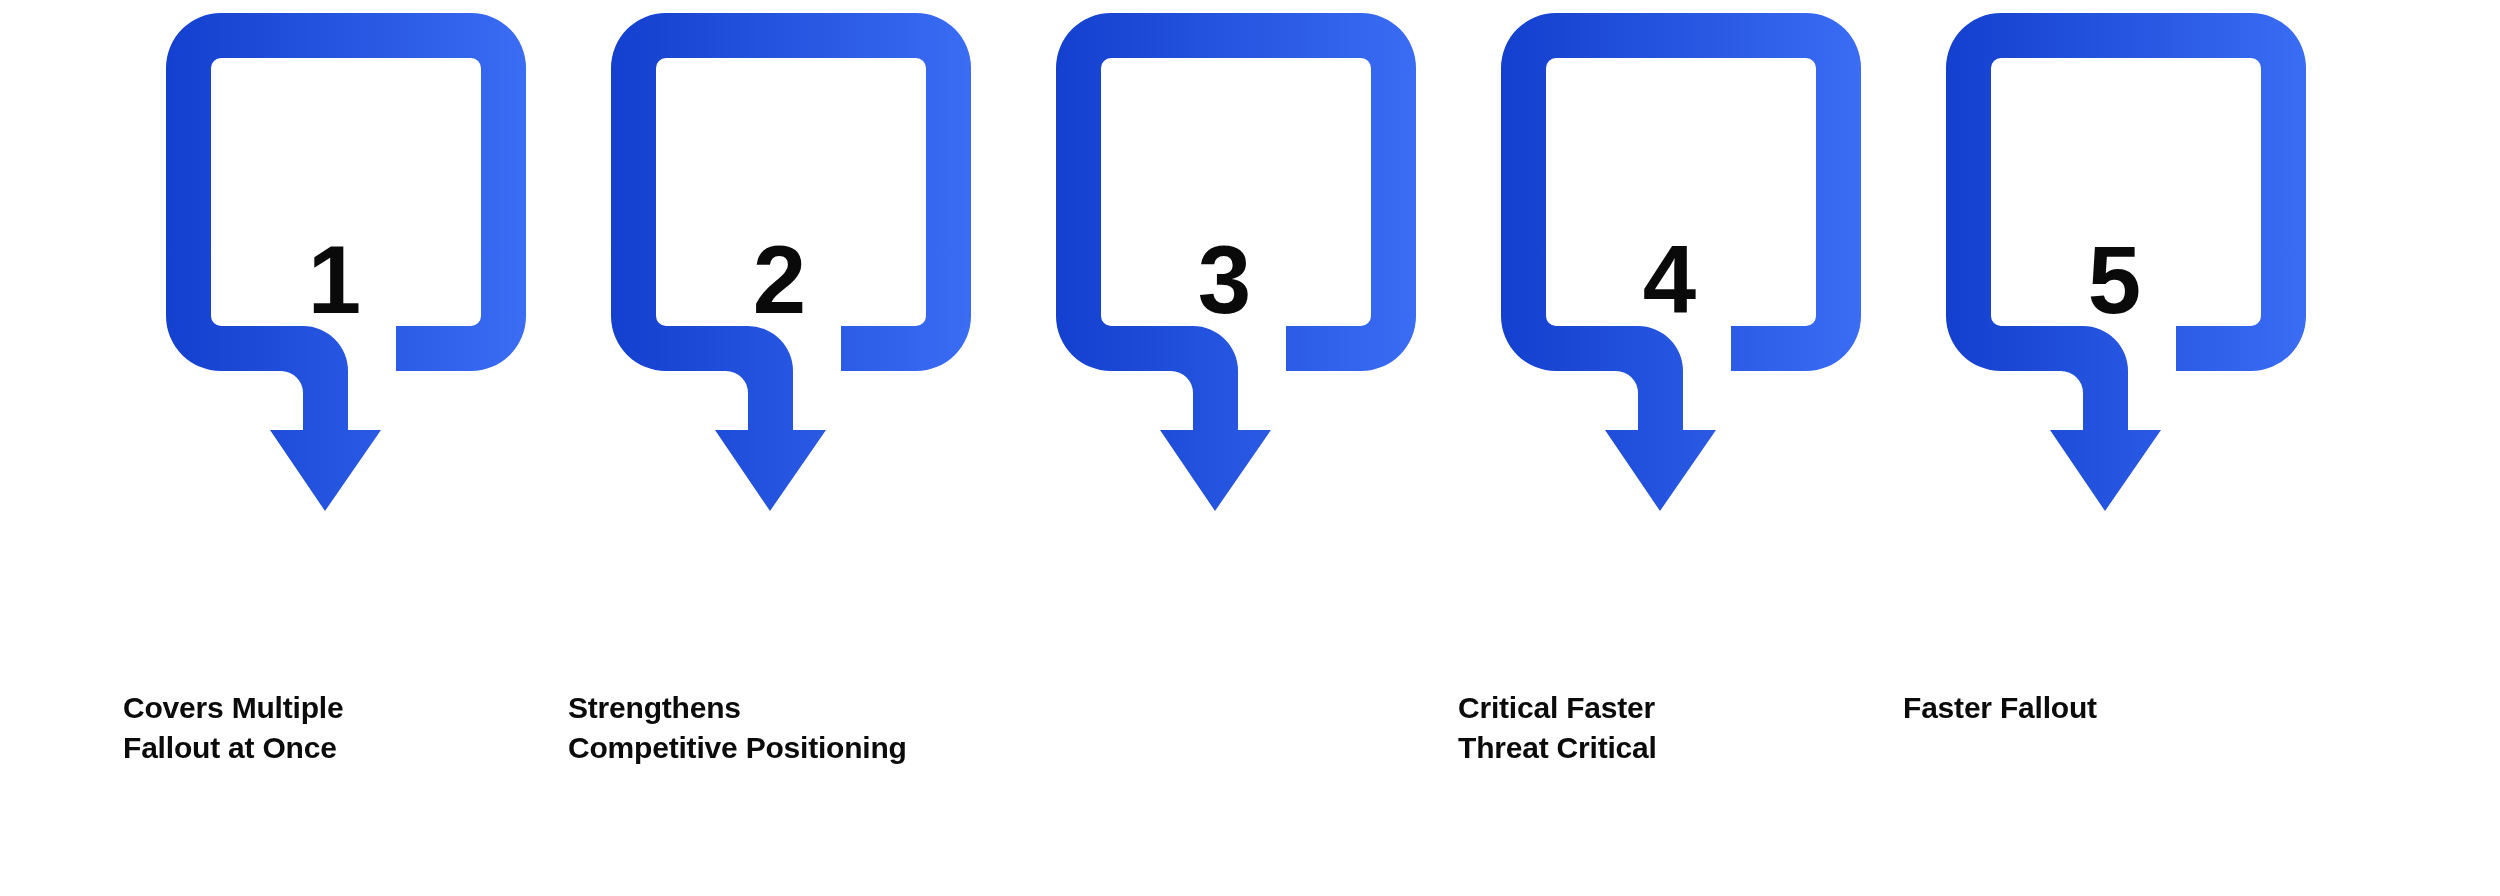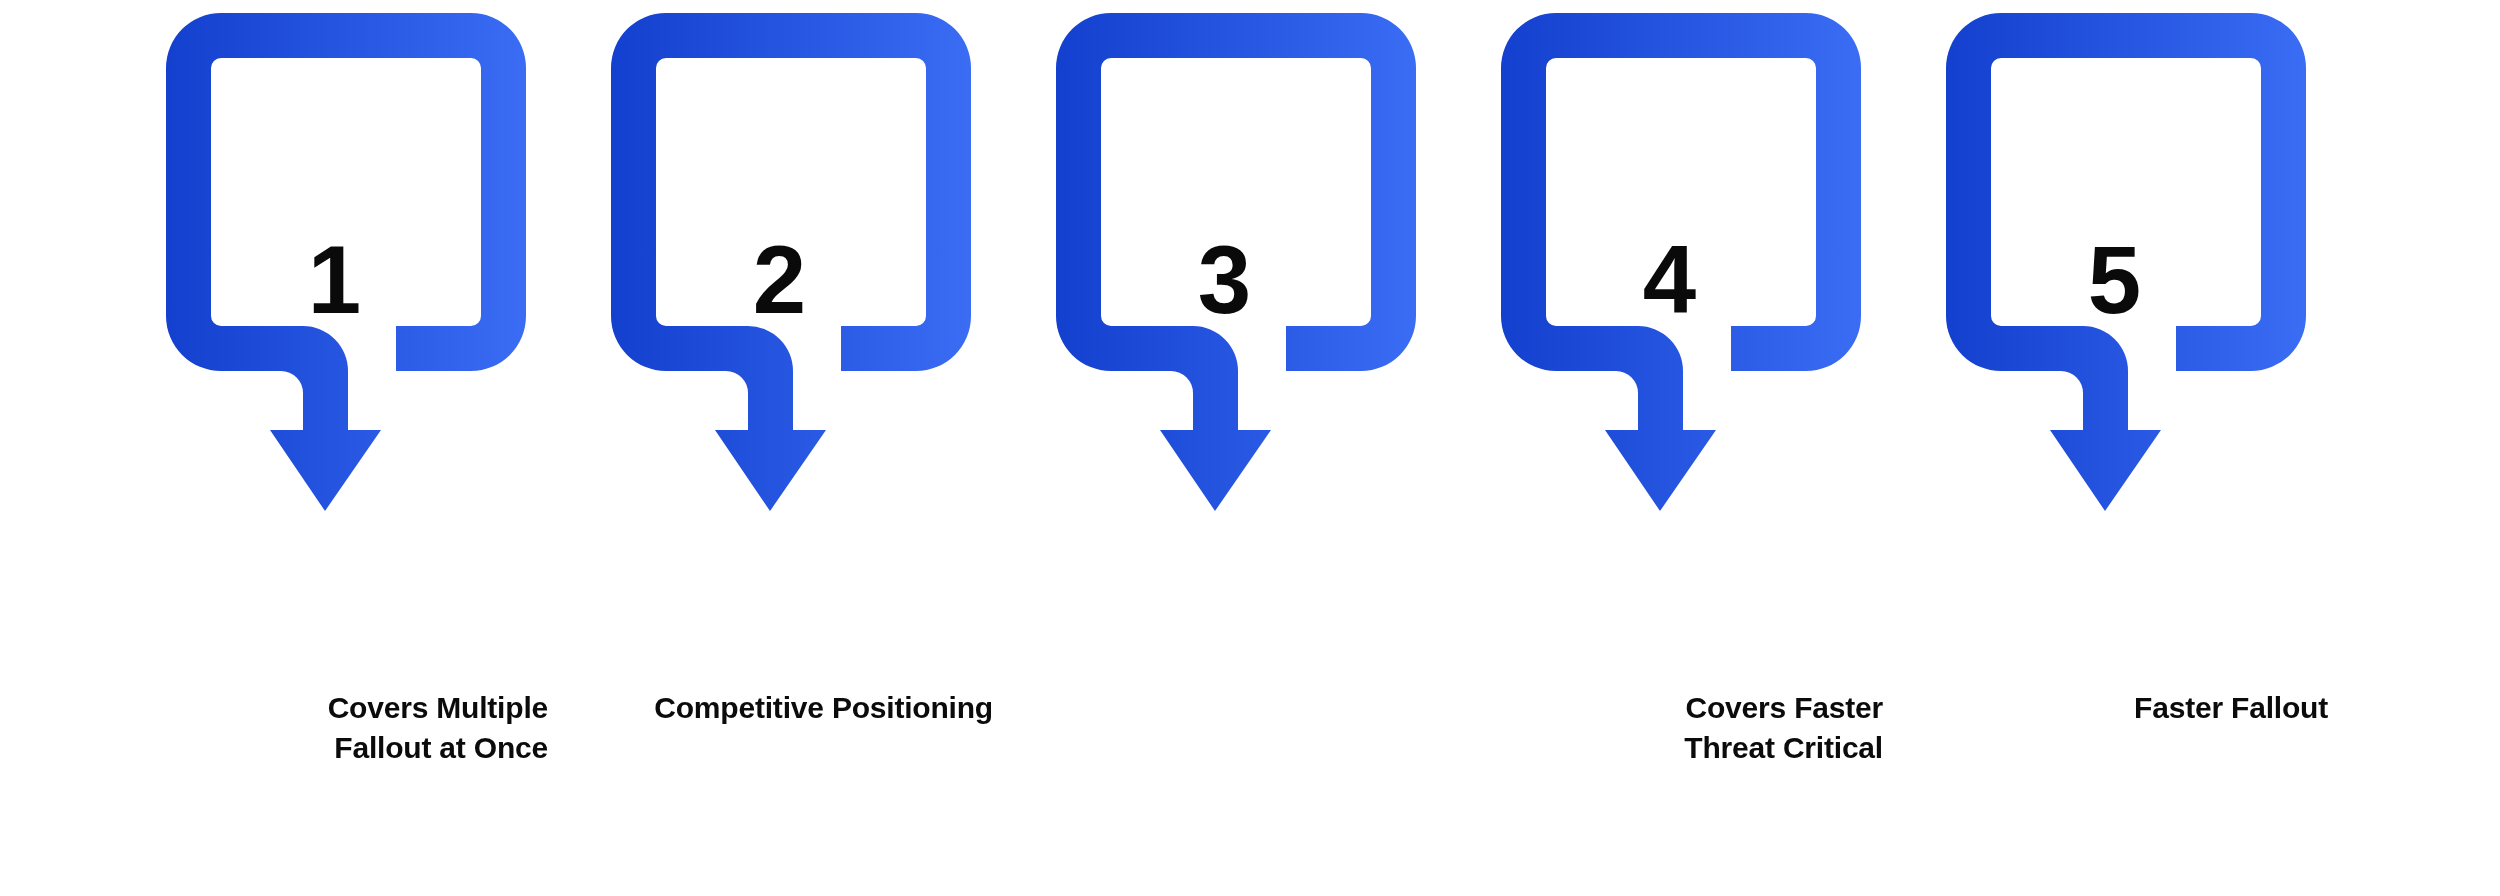--- a/index.html
+++ b/index.html
@@ -59,21 +59,21 @@
     color: #0a0a0a;
     letter-spacing: -1px;
     user-select: none;
   }
 
   .step-label {
     position: absolute;
     left: -30px;
     top: 688px;
     width: 425px;
-    text-align: right;
+    text-align: left;
     font-size: 30px;
     font-weight: bold;
     line-height: 1.32;
     color: #0b0b0b;
     letter-spacing: -0.2px;
   }
   .step-label .line {
     display: block;
     white-space: nowrap;
   }
@@ -162,20 +162,21 @@
                  L 150 393
                  A 22 22 0 0 0 128 371
                  L 68 371
                  A 55 55 0 0 1 13 316
                  L 13 68
                  A 55 55 0 0 1 68 13
                  Z"></path>
       </svg>
       <div class="step-number">2</div>
       <div class="step-label">
+        <span class="line">Strengthens</span>
         <span class="line">Competitive Positioning</span>
       </div>
     </div>
 
     <div class="step" style="left:1043px;">
       <svg class="step-graphic" viewBox="0 0 445 670">
         <defs>
           <linearGradient id="grad3" x1="0" y1="0" x2="1" y2="0">
             <stop offset="0%" stop-color="#1340CE"></stop>
             <stop offset="100%" stop-color="#3A6CF4"></stop>
@@ -249,21 +250,21 @@
                  L 150 393
                  A 22 22 0 0 0 128 371
                  L 68 371
                  A 55 55 0 0 1 13 316
                  L 13 68
                  A 55 55 0 0 1 68 13
                  Z"></path>
       </svg>
       <div class="step-number">4</div>
       <div class="step-label">
-        <span class="line">Covers Faster</span>
+        <span class="line">Critical Faster</span>
         <span class="line">Threat Critical</span>
       </div>
     </div>
 
     <div class="step" style="left:1933px;">
       <svg class="step-graphic" viewBox="0 0 445 670">
         <defs>
           <linearGradient id="grad5" x1="0" y1="0" x2="1" y2="0">
             <stop offset="0%" stop-color="#1340CE"></stop>
             <stop offset="100%" stop-color="#3A6CF4"></stop>

